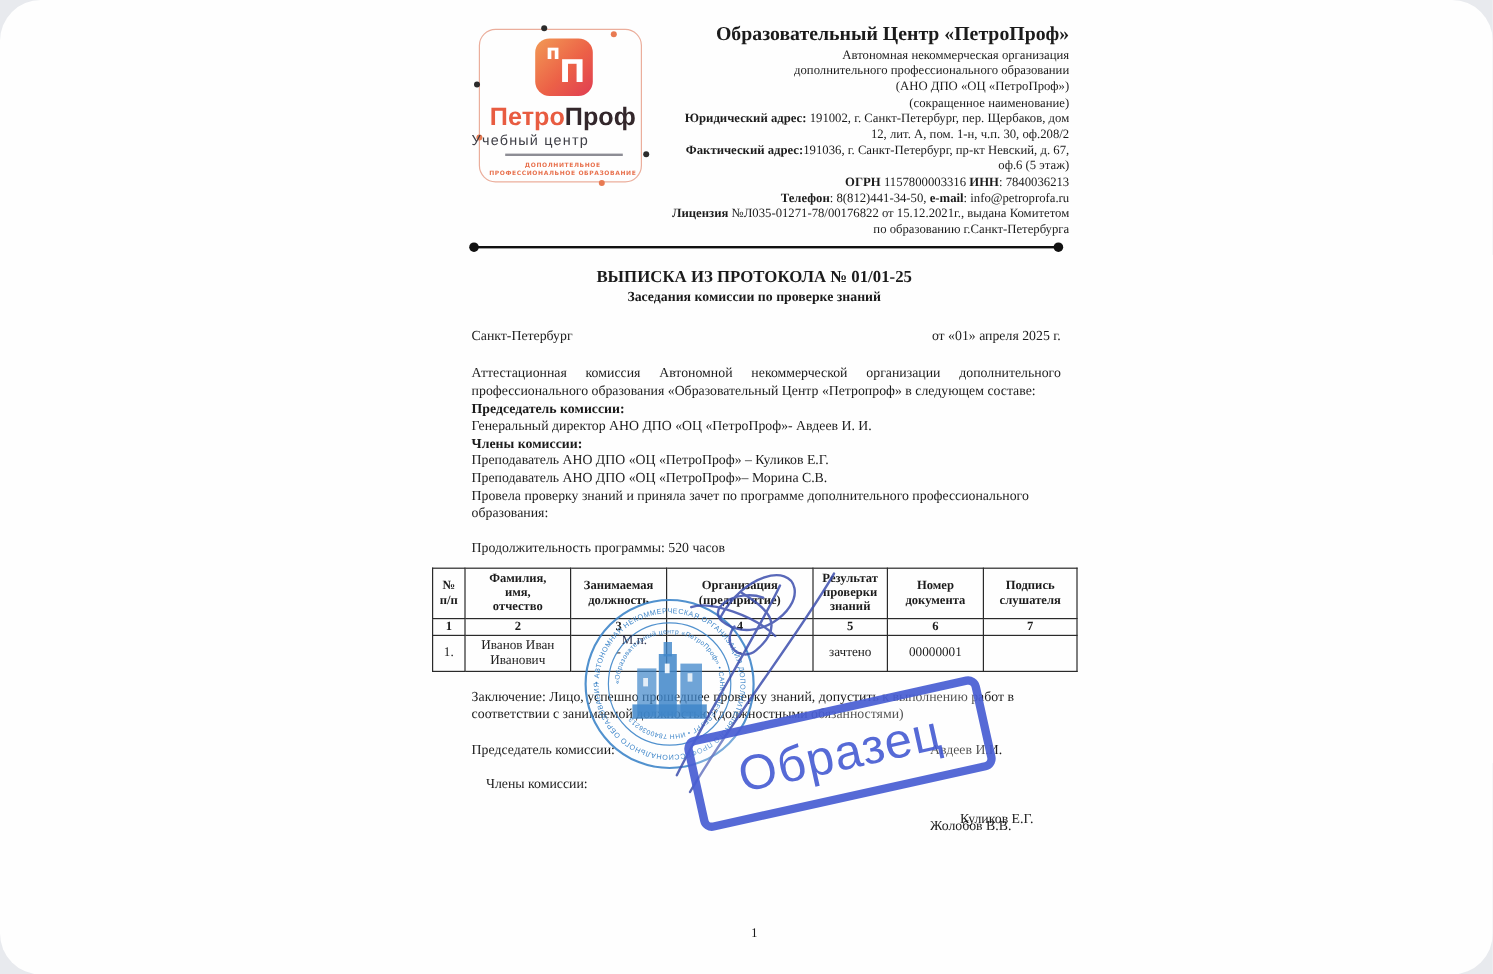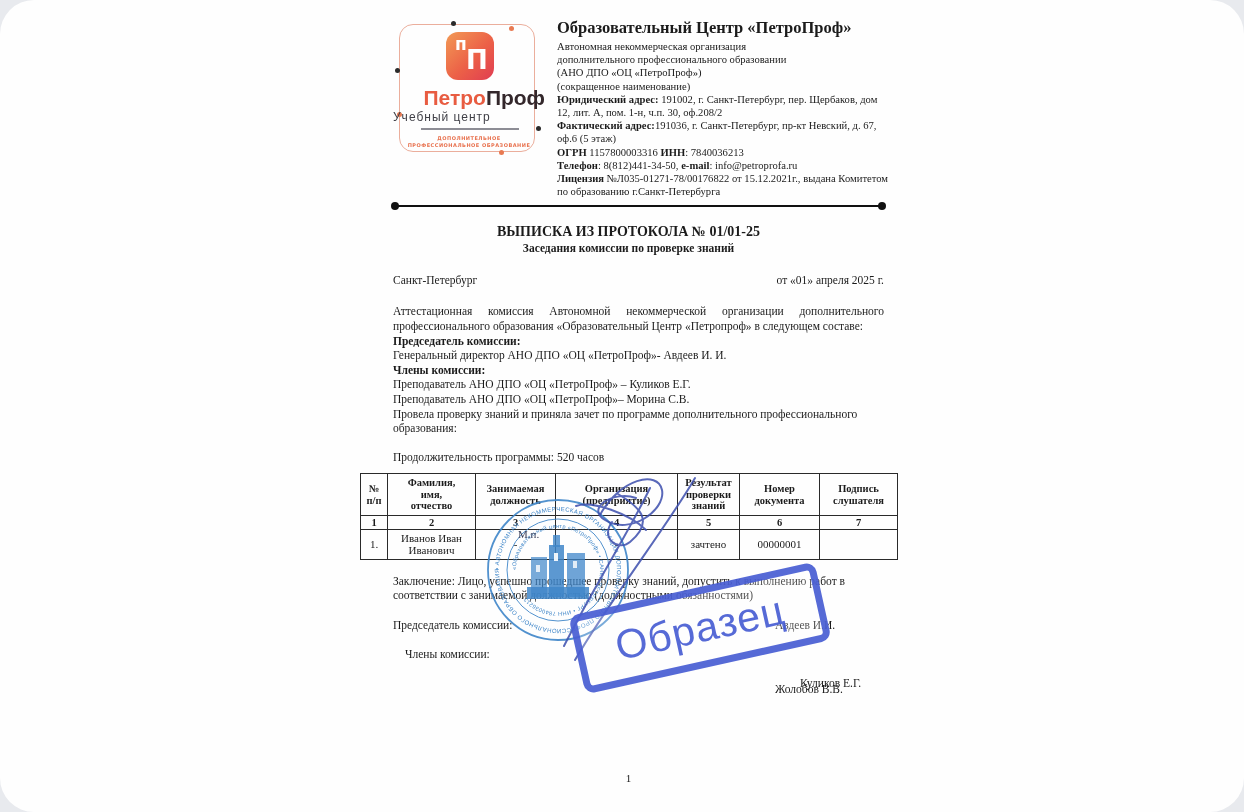--- a/index.html
+++ b/index.html
@@ -15,30 +15,30 @@
   .header { display:flex; padding:6px 0 0 33px; }
   .logo-box { position:relative; width:152px; height:140px; flex:none; }
   .logo-frame { position:absolute; left:6px; top:8px; right:10px; bottom:4px;
     border:1px solid #eBae9c; border-radius:14px; }
   .logo-dot { position:absolute; width:5px; height:5px; border-radius:50%; }
   .logo-icon { position:absolute; left:53px; top:16px; width:48px; height:48px;
     border-radius:12px; background:linear-gradient(135deg,#f29a55 0%,#ec6147 55%,#e03d52 100%);
     font-family:"DejaVu Sans",sans-serif; font-weight:bold; color:#fff; }
   .logo-icon .p-small { position:absolute; left:9px; top:2px; font-size:17px; }
   .logo-icon .p-big  { position:absolute; left:20px; top:13px; font-size:26px; }
-  .logo-name { position:absolute; left:0; top:70px; width:152px; text-align:right;
+  .logo-name { position:absolute; left:0; top:70px; width:152px; text-align:center;
     font-family:"Liberation Sans",sans-serif; font-weight:bold; font-size:21px; letter-spacing:0; }
   .logo-name .n1 { color:#e85c41; } .logo-name .n2 { color:#33272b; }
   .logo-tag { position:absolute; left:0; top:94px; width:152px; text-align:left;
     font-family:"Liberation Sans",sans-serif; font-size:12px; color:#3f3f46; letter-spacing:1px; }
   .logo-line { position:absolute; left:28px; top:112px; width:98px; height:2px; background:#8d8d95; }
   .logo-caps { position:absolute; left:0; top:119px; width:152px; text-align:center;
     font-family:"DejaVu Sans",sans-serif; font-size:5px; font-weight:bold; color:#e8724f; letter-spacing:.5px; line-height:7px; }
 
-  .org-info { flex:1; padding:2px 6px 0 12px; text-align:left; font-size:10.6px; line-height:13.2px; }
+  .org-info { flex:1; padding:2px 6px 0 12px; text-align:right; font-size:10.6px; line-height:13.2px; }
   .org-title { font-size:16.5px; line-height:20px; font-weight:bold; margin-bottom:2px; }
   .org-info b { font-weight:bold; }
 
   
   .divider { position:relative; margin:7px 13px 0 33px; height:2px; background:#111; }
   .divider .dot { position:absolute; top:-3px; width:8px; height:8px; border-radius:50%; background:#111; }
   .divider .dot.l { left:-2px; } .divider .dot.r { right:-2px; }
 
   
   .doc-title { margin-top:17px; text-align:center; font-weight:bold; font-size:14px; }

